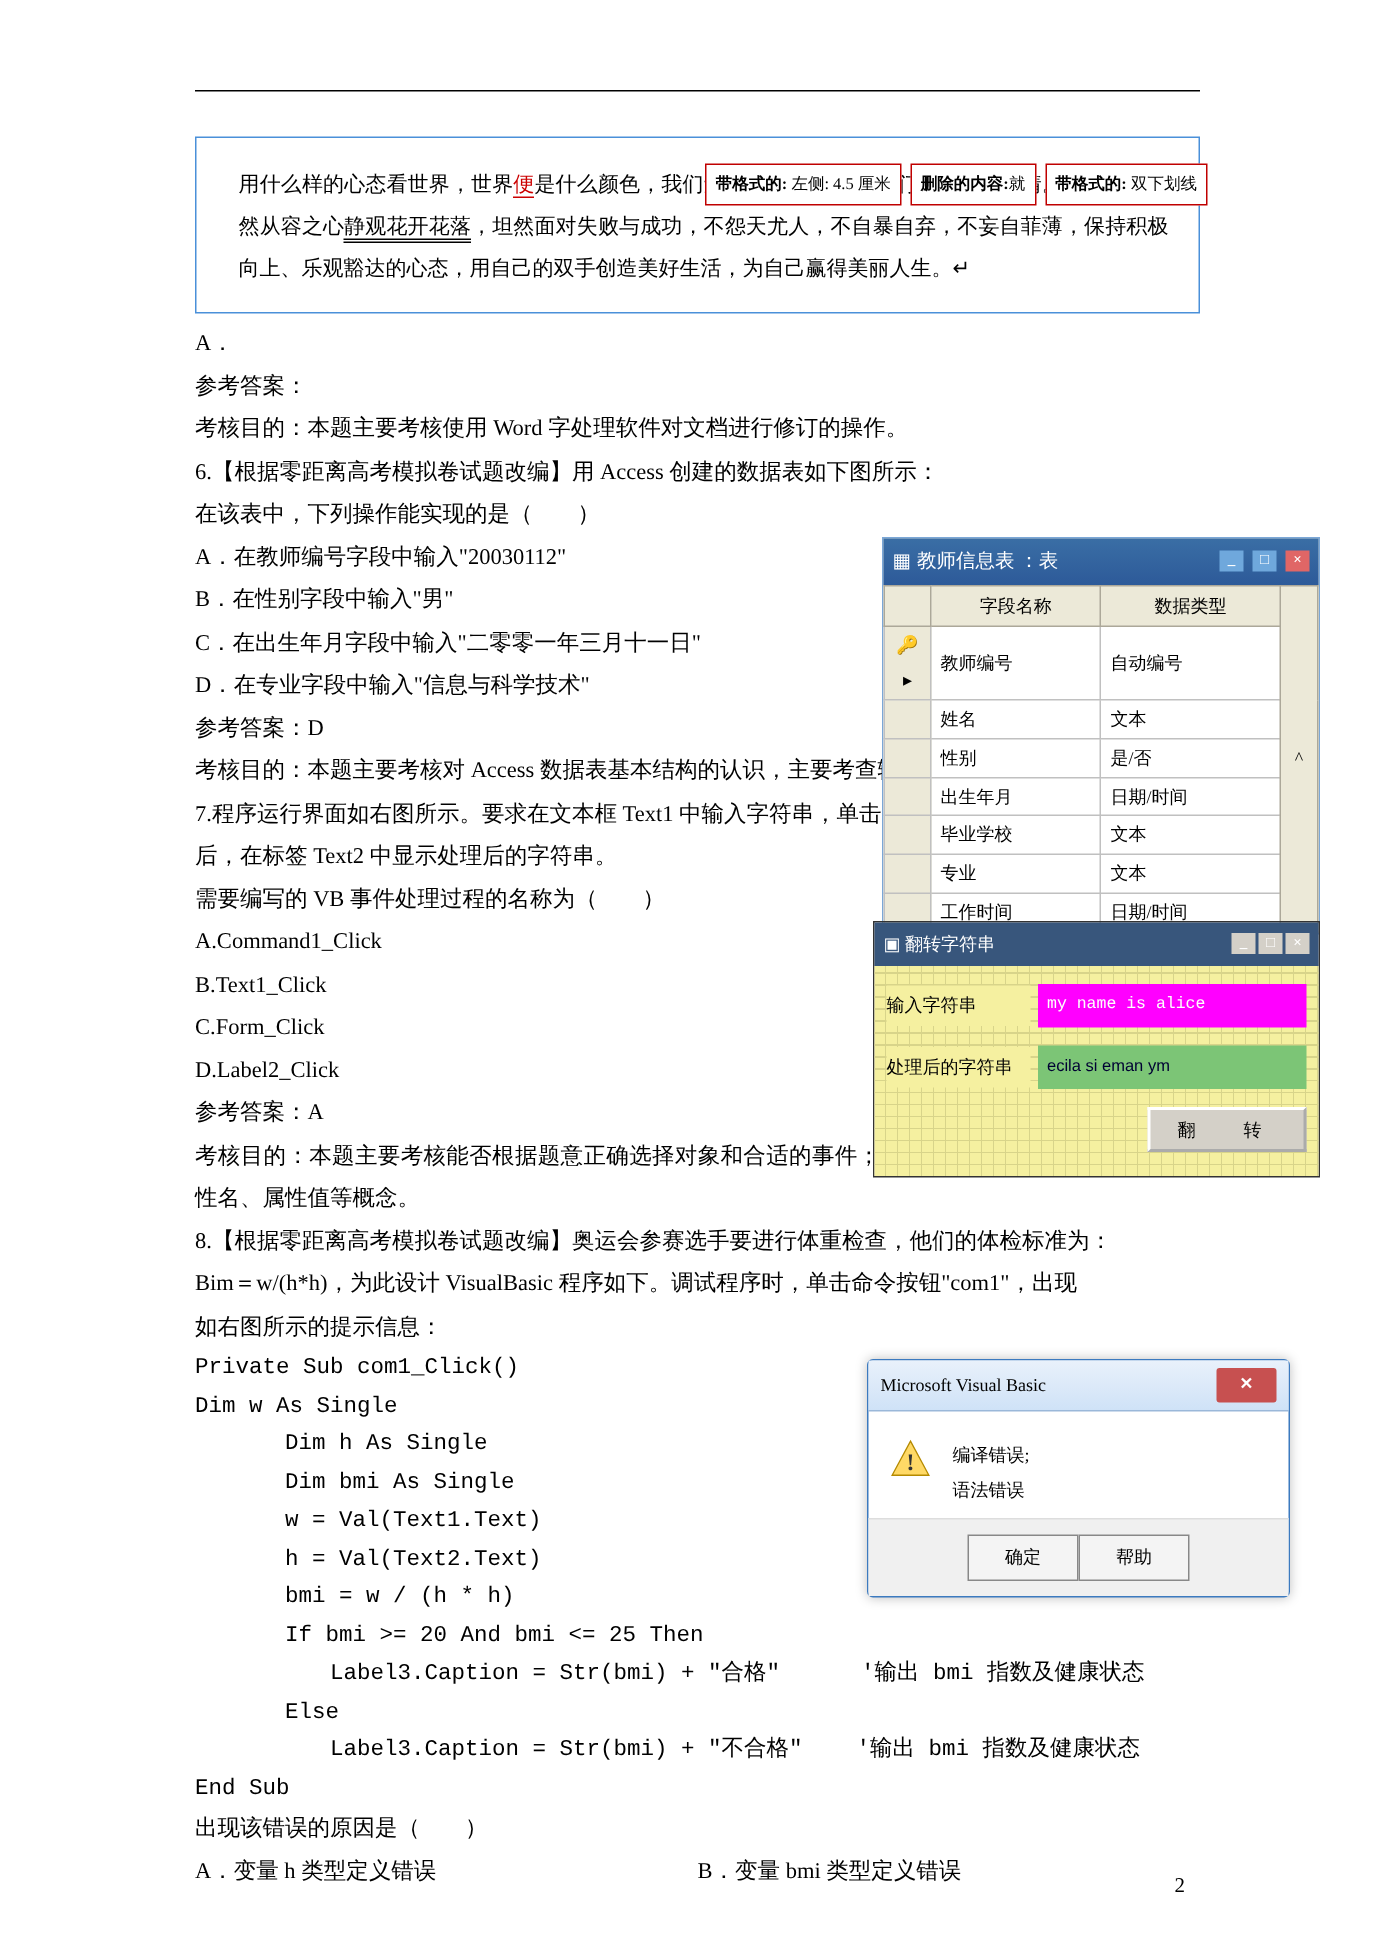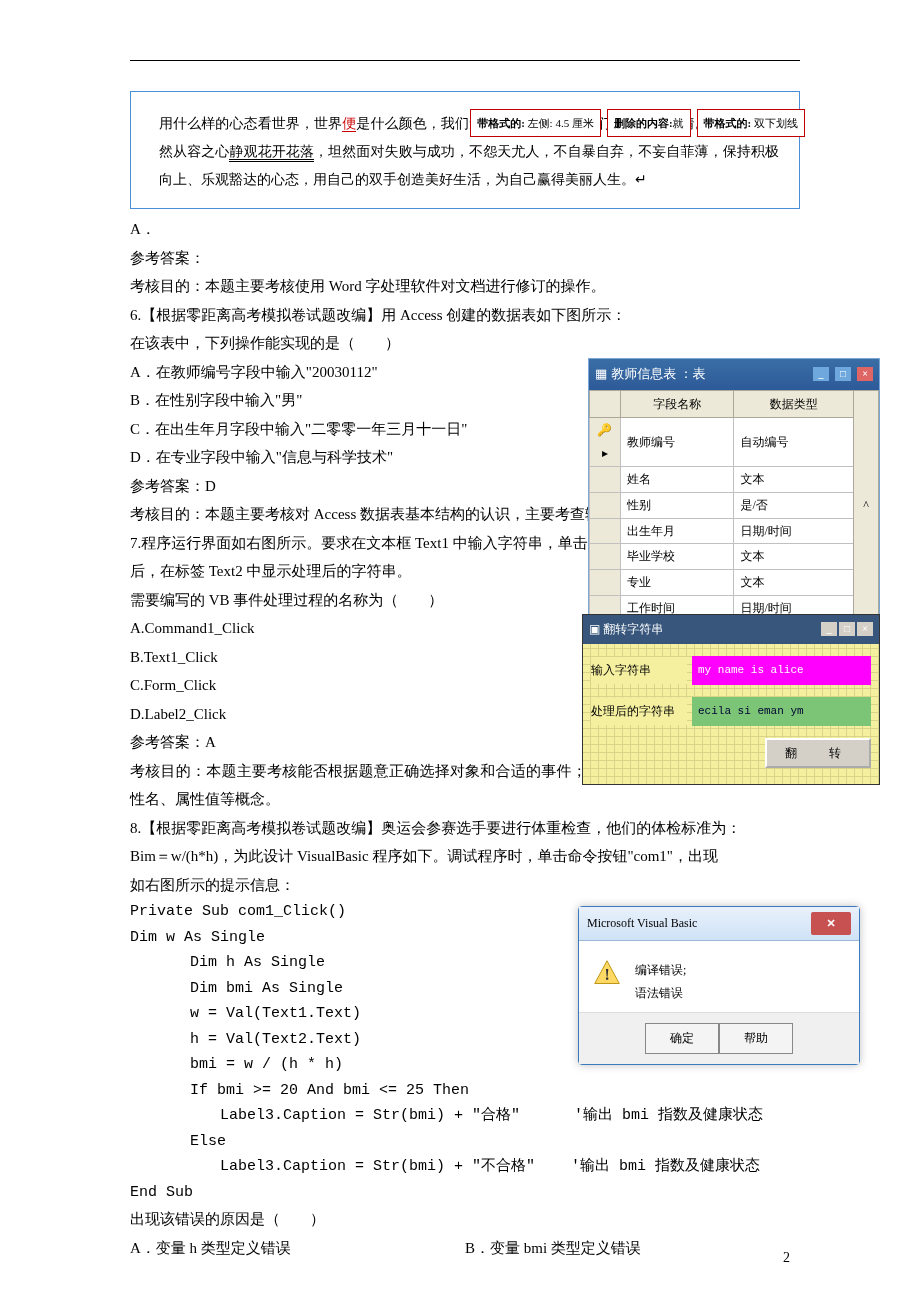--- a/index.html
+++ b/index.html
@@ -25,21 +25,21 @@
 .access td{border:1px solid #c0c0c0;padding:1px 6px;font-size:12px}
 .access .scroll{background:#ece9d8;width:16px}
 .keycol{width:18px;background:#ece9d8;border-right:1px solid #aca899;text-align:center}
 .vbwin{position:absolute;right:40px;top:614px;width:296px;border:1px solid #333;font-size:12px}
 .vbwin-titlebar{background:#38567c;color:#fff;padding:3px 6px;font-size:12px;display:flex;align-items:center}
 .vbwin-titlebar .sp{margin-left:auto}
 .vbwin-body{background:#f5f0a0;padding:12px 8px 16px 8px;background-image:repeating-linear-gradient(0deg,transparent,transparent 7px,#d8d48a 7px,#d8d48a 8px),repeating-linear-gradient(90deg,transparent,transparent 7px,#d8d48a 7px,#d8d48a 8px)}
 .vbrow{display:flex;align-items:center;margin-bottom:12px;gap:5px}
 .vblabel{background:#f5f0a0;padding:2px 0;font-size:12px;width:96px}
 .vbtext1{background:#ff00ff;color:#fff;padding:4px 6px;font-size:11px;flex:1;font-family:Liberation Mono, monospace}
-.vbtext2{background:#7cc576;color:#003;padding:4px 6px;font-size:11px;flex:1;font-family:Liberation Mono, monospace}
+.vbtext2{background:#7cc576;color:#003;padding:4px 6px;font-size:11px;flex:1;font-family:Liberation Sans, sans-serif}
 .vbbtn{background:#d4d0c8;border:2px outset #fff;padding:2px 18px;font-size:12px;margin-left:auto;letter-spacing:10px}
 .msgbox{position:absolute;right:60px;top:906px;width:280px;border:1px solid #3c7abf;border-radius:4px;box-shadow:0 0 8px rgba(0,0,0,.25);background:#fff;font-family:"Microsoft YaHei","SimSun";font-size:12px}
 .msgbox-title{background:linear-gradient(#e9f1fb,#cfe2f7);padding:5px 8px;border-bottom:1px solid #9bb8d9;display:flex;align-items:center}
 .msgbox-x{margin-left:auto;background:#c75050;color:#fff;width:40px;text-align:center;border-radius:2px;font-weight:bold;font-size:11px;padding:1px 0}
 .msgbox-body{padding:18px 14px 8px 14px;display:flex;gap:14px}
 .warnicon{width:28px;height:28px;flex-shrink:0}
 .msgbox-btns{background:#f0f0f0;padding:10px;display:flex;gap:0;justify-content:center;border-top:1px solid #ddd}
 .msgbtn{background:#f4f4f4;border:1px solid #888;padding:3px 24px;font-size:12px}
 .code{font-family:"Courier New",monospace;font-size:15px;white-space:pre;line-height:1.7}
 .ind1{padding-left:60px}

